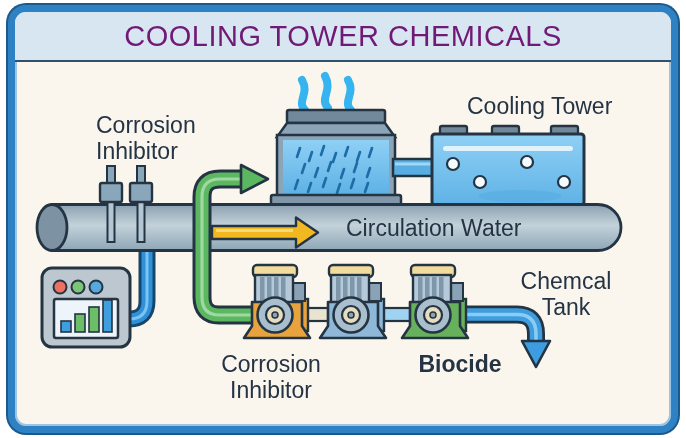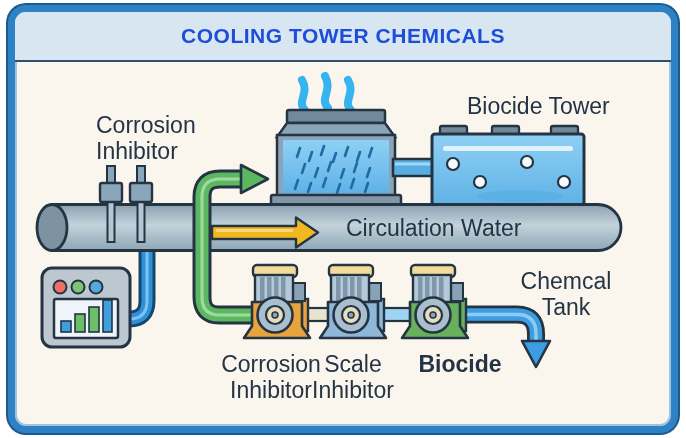--- a/index.html
+++ b/index.html
@@ -3,21 +3,21 @@
 <meta charset="utf-8">
 <style>
   html,body{margin:0;padding:0;background:#ffffff;}
   .canvas{position:relative;width:686px;height:438px;background:#ffffff;overflow:hidden;
           font-family:"Liberation Sans",sans-serif;}
   .frame{position:absolute;left:8px;top:5px;width:670px;height:428px;box-sizing:border-box;
          border:7px solid #2e82c4;border-radius:18px;background:#faf6ee;overflow:hidden;
          box-shadow:0 0 0 2px #1d5a8c, inset 0 0 0 2px #9cc4e4;}
   .header{height:48px;background:#d8e6f2;border-bottom:2px solid #31506b;
           display:flex;align-items:center;justify-content:center;}
-  .title{font-size:21px;font-weight:bold;letter-spacing:.5px;color:#1d4ed8;}
+  .title{font-size:29px;font-weight:normal;letter-spacing:.5px;color:#701a75;}
   svg.scene{position:absolute;left:0;top:0;width:686px;height:438px;z-index:2;pointer-events:none;}
   .lbl{position:absolute;z-index:5;color:#253444;font-size:23px;line-height:1.14;pointer-events:none;}
   .nowrap{white-space:nowrap;}
   .center{text-align:center;}
 </style>
 </head>
 <body>
 
 <div class="canvas">
 
@@ -198,25 +198,24 @@
         </g>
       <path d="M410 302 H 460 V 326 L 468 338 H 402 L 410 326 Z" stroke="#243442" stroke-width="2.6" stroke-linejoin="round" fill="#68b15c"></path>
       <circle cx="433" cy="315" r="17.5" fill="#a9bfce" stroke="#243442" stroke-width="2.6"></circle>
       <circle cx="433" cy="315" r="9" fill="#e6ddbe" stroke="#243442" stroke-width="2.2"></circle>
       <circle cx="433" cy="315" r="3" fill="#8fa3b2" stroke="#243442" stroke-width="1.5"></circle>
     </g>
   </svg>
 
   <div class="lbl" style="left:96px;top:112px;width:125px;">Corrosion Inhibitor</div>
 
-  <div class="lbl nowrap" style="left:467px;top:93px;">Biocide Tower</div>
+  <div class="lbl nowrap" style="left:467px;top:93px;">Cooling Tower</div>
 
   <div class="lbl nowrap" style="left:346px;top:215px;">Circulation Water</div>
 
   <div class="lbl center" style="left:511px;top:268px;width:110px;">Chemcal Tank</div>
 
   <div class="lbl center" style="left:212px;top:351px;width:118px;">Corrosion Inhibitor</div>
 
-  <div class="lbl center" style="left:303px;top:351px;width:100px;">Scale Inhibitor</div>
 
   <div class="lbl center" style="left:404px;top:351px;width:112px;font-weight:bold;">Biocide</div>
 
 </div>
 
 </body></html>

